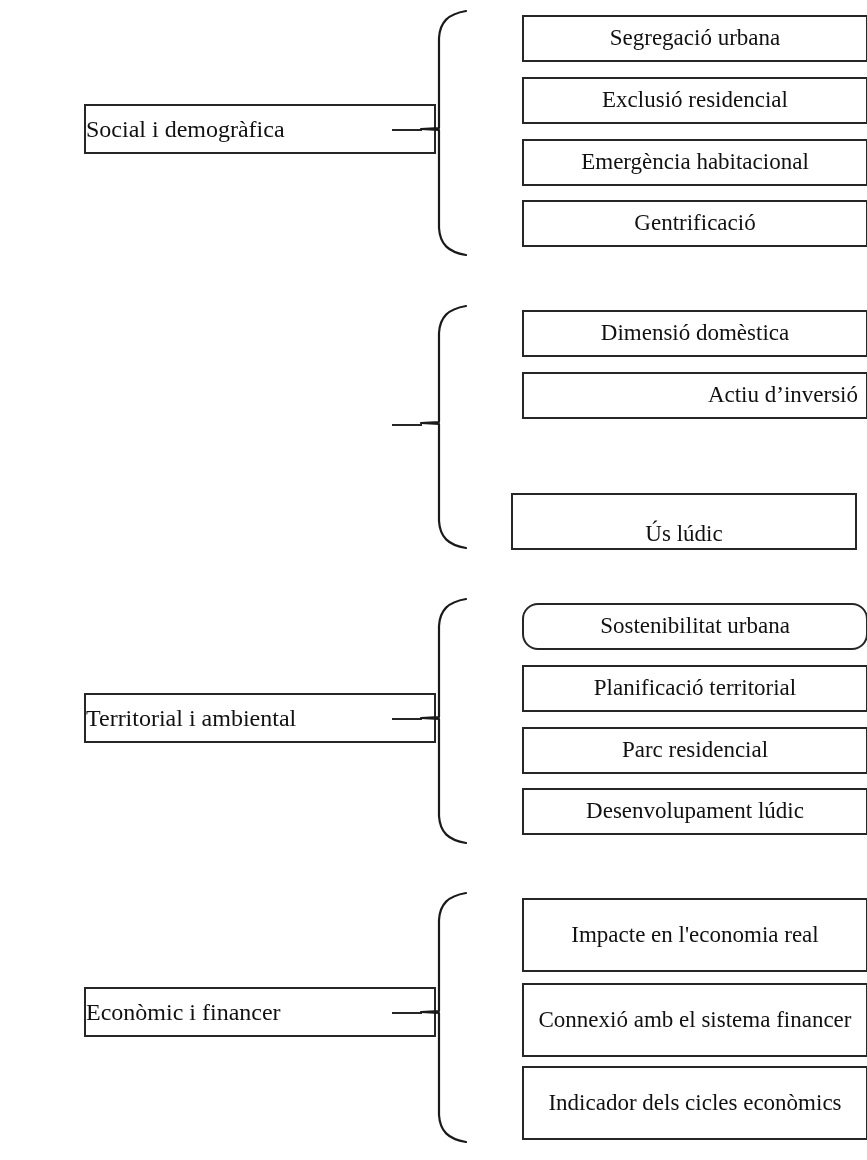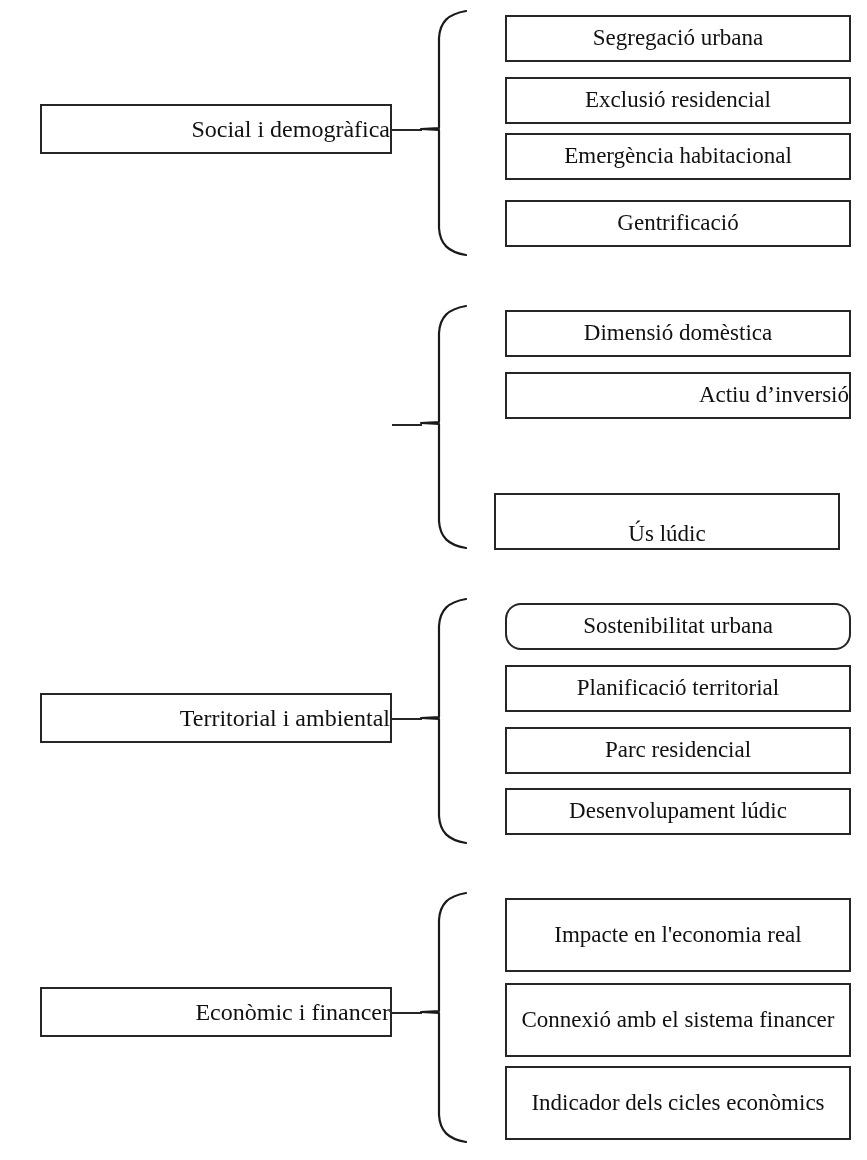--- a/index.html
+++ b/index.html
@@ -23,22 +23,23 @@
   }
 
   
   .cat-box {
     position: absolute;
     box-sizing: border-box;
     border: 2px solid #262626;
     background: #ffffff;
     display: flex;
     align-items: center;
-    justify-content: flex-end;
+    justify-content: flex-start;
     text-align: center;
+    margin-left: 44px;
   }
   .cat-label {
     font-size: 24px;
     line-height: 1.1;
     color: #111111;
     white-space: nowrap;
   }
 
   
   .connector {
@@ -63,21 +64,22 @@
   
   .item-box {
     position: absolute;
     box-sizing: border-box;
     border: 2px solid #262626;
     background: #ffffff;
     display: flex;
     align-items: center;
     justify-content: center;
     text-align: center;
-    padding: 0 0;
+    padding: 0 8px;
+    margin-left: 17px;
   }
   .item-label {
     font-size: 23px;
     line-height: 1.22;
     color: #111111;
   }
   .item-box.two-line .item-label {
     line-height: 1.25;
   }
 </style>
@@ -97,21 +99,21 @@
     <svg class="brace" style="left:418px; top:8px;" width="56" height="250" viewBox="0 0 56 250">
       <path d="M 48 3 C 30 6 22 14 21 30 L 21 120 L 3 121 L 21 122 L 21 220 C 22 236 30 244 48 247"></path>
     </svg>
 
     <div class="item-box" style="left:505px; top:15px; width:346px; height:47px;">
       <span class="item-label">Segregació urbana</span>
     </div>
     <div class="item-box" style="left:505px; top:77px; width:346px; height:47px;">
       <span class="item-label">Exclusió residencial</span>
     </div>
-    <div class="item-box" style="left:505px; top:133px; width:346px; height:47px;">
+    <div class="item-box" style="left:505px; top:139px; width:346px; height:47px;">
       <span class="item-label">Emergència habitacional</span>
     </div>
     <div class="item-box" style="left:505px; top:200px; width:346px; height:47px;">
       <span class="item-label">Gentrificació</span>
     </div>
   </div>
 
   <div class="group" style="top:0px; height:290px;">
 
 

